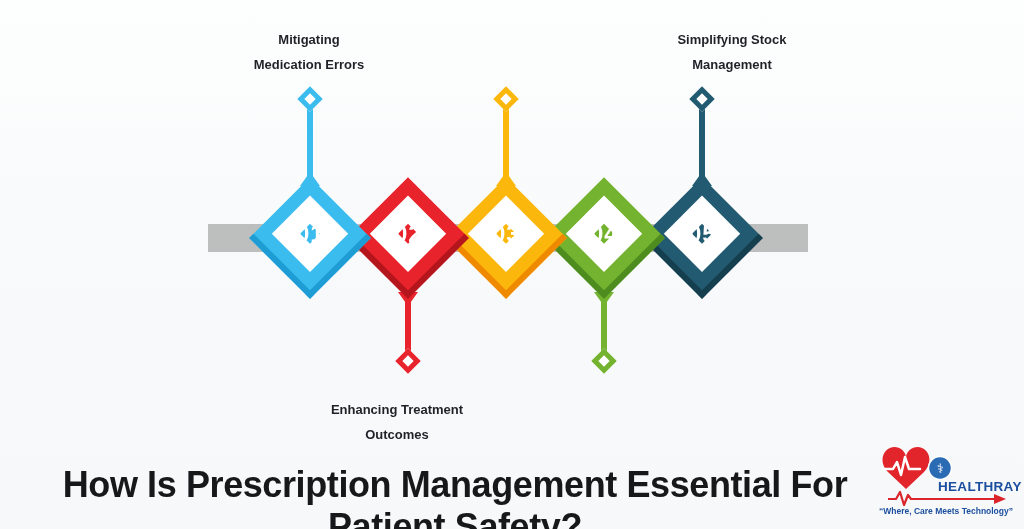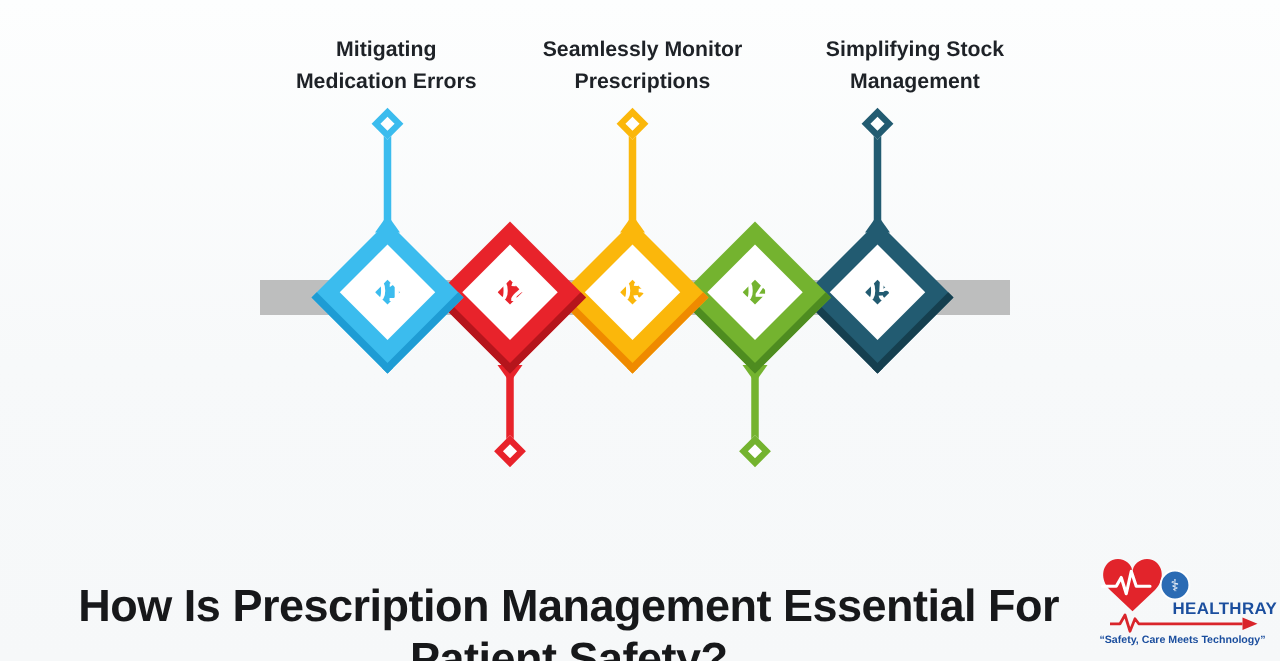--- a/index.html
+++ b/index.html
@@ -36,21 +36,21 @@
     border-left:10px solid transparent;border-right:10px solid transparent;}
   .ms-top .stem::after{bottom:2px;border-bottom:14px solid var(--c);}
   .ms-bottom .stem::after{top:2px;border-top:14px solid var(--c);}
   
   .marker{position:absolute;left:51px;width:8px;height:8px;background:#ffffff;
     border:5.5px solid var(--c);transform:rotate(45deg);z-index:3;}
   .ms-top .marker{top:90px;}
   .ms-bottom .marker{top:352px;}
   
   .lab{position:absolute;text-align:center;white-space:pre-line;
-    font-size:17px;font-weight:bold;line-height:25px;color:#1e2227;z-index:40;}
+    font-size:13px;font-weight:bold;line-height:25px;color:#1e2227;z-index:40;}
   .lab-0{left:199px;top:27px;width:220px;}
   .lab-2{left:399px;top:27px;width:230px;}
   .lab-4{left:620px;top:27px;width:224px;}
   .lab-1{left:282px;top:397px;width:230px;}
   .lab-3{left:507px;top:397px;width:200px;}
   
   .title{position:absolute;left:0;top:464px;width:910px;text-align:center;
     font-size:36px;font-weight:bold;letter-spacing:-0.4px;color:#17181a;z-index:40;}
   
   .logo{position:absolute;left:876px;top:442px;width:140px;height:84px;z-index:40;}
@@ -122,33 +122,33 @@
       <div class="ring">
         <div class="core">
           <span class="num">05</span>
         </div>
       </div>
     </div>
   </div>
 
   <div class="lab lab-0">Mitigating
 Medication Errors</div>
-  <div class="lab lab-2">Seamlessly Monitor
-Prescriptions</div>
+  <div class="lab lab-1">Enhancing Treatment
+Outcomes</div>
   <div class="lab lab-4">Simplifying Stock
 Management</div>
 
   <div class="title">How Is Prescription Management Essential For Patient Safety?</div>
 
   <div class="logo">
     <svg width="140" height="84" viewBox="0 0 140 84">
       <path d="M30,16 C30,8 21,3 14,6 C5,10 4,22 12,30 L30,47 L48,30 C56,22 55,10 46,6 C39,3 30,8 30,16 Z" style="fill:var(--heart,#e2242b);"></path>
       <polyline points="6,27 17,27 21,20 25,33 29,15 33,27 44,27" style="fill:none;stroke:#ffffff;stroke-width:2.5;stroke-linejoin:round;stroke-linecap:round;"></polyline>
       <circle cx="64" cy="26" r="11.5" style="fill:var(--circle,#2b6bb4);stroke:#ffffff;stroke-width:1.5;"></circle>
       <text x="64" y="31" text-anchor="middle" style="fill:#ffffff;font-size:13px;font-family:'DejaVu Sans',sans-serif;">⚕</text>
       <polyline points="12,57 20,57 24,50 28,63 32,53 35,57 118,57" style="fill:none;stroke:var(--ecg,#d9252b);stroke-width:2.2;stroke-linejoin:round;"></polyline>
       <polygon points="118,52 130,57 118,62" style="fill:var(--ecg,#d9252b);"></polygon>
     </svg>
     <span class="brand">HEALTHRAY</span>
-    <span class="tagline">“Safety, Care Meets Technology”</span>
+    <span class="tagline">“Where, Care Meets Technology”</span>
   </div>
 
 </div>
 
 </body></html>

